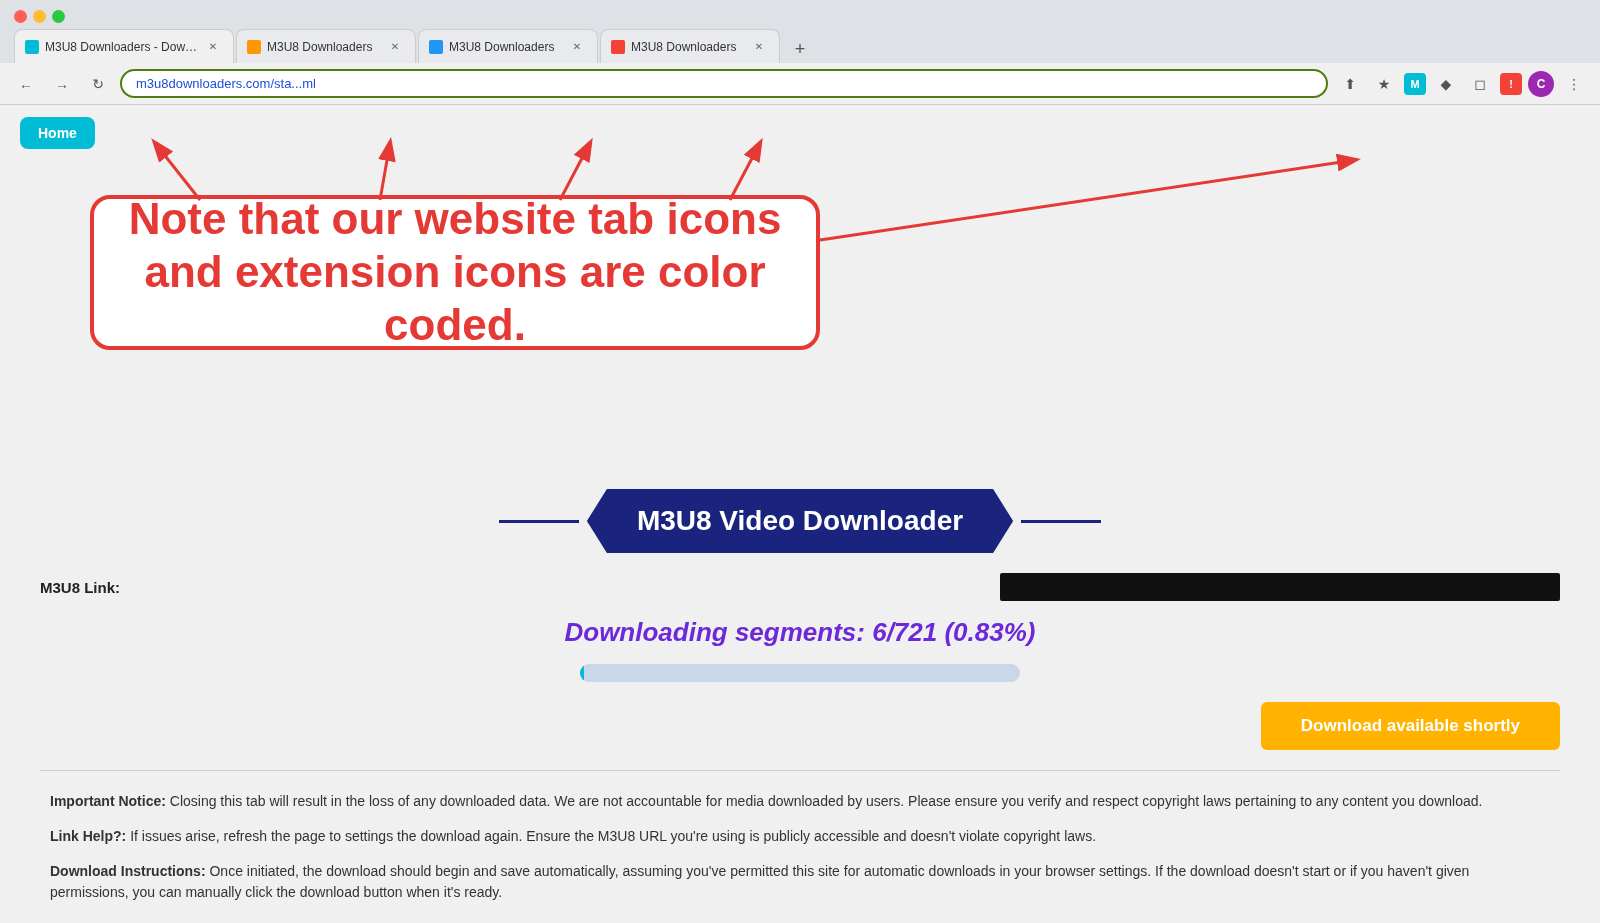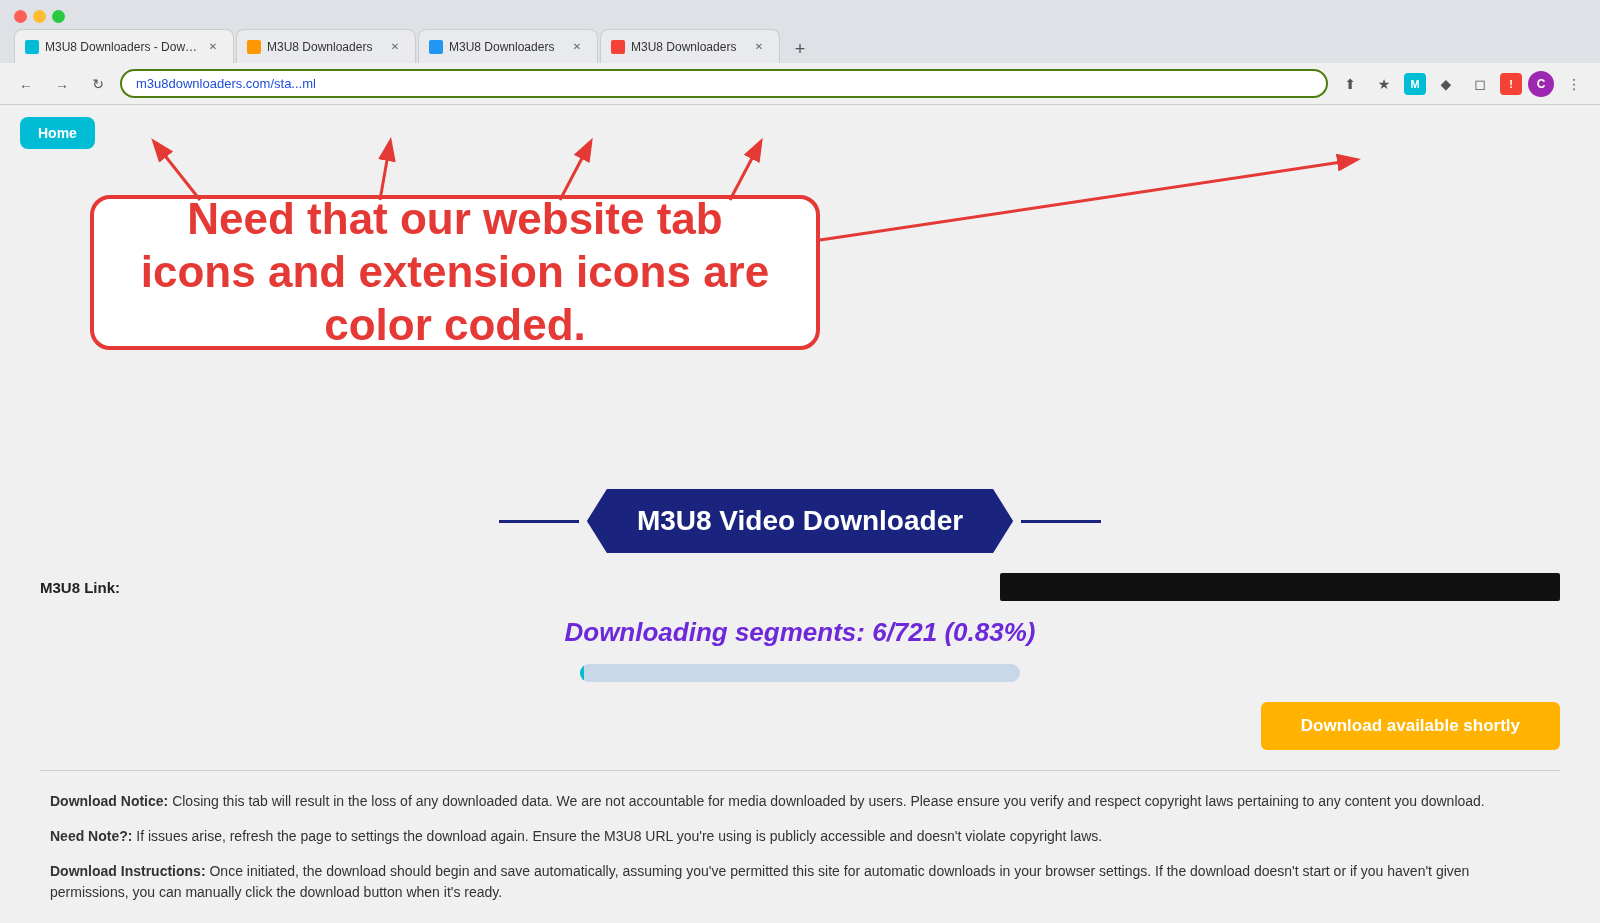--- a/index.html
+++ b/index.html
@@ -240,21 +240,21 @@
       <div class="ext-icon ext-red">!</div>
       <div class="avatar-icon">C</div>
       <div class="toolbar-icon">⋮</div>
     </div>
   </div>
 </div>
 
 <div class="page-content">
 
   <div class="annotation-box">
-    <div class="annotation-text">Need that our website tab icons and extension icons are color coded.</div>
+    <div class="annotation-text">Note that our website tab icons and extension icons are color coded.</div>
   </div>
 
   <svg class="arrows-svg" viewBox="0 0 1600 320" preserveAspectRatio="none">
 
     <line x1="200" y1="95" x2="155" y2="38" stroke="#e53935" stroke-width="3" marker-end="url(#ah)"></line>
 
     <line x1="380" y1="95" x2="390" y2="38" stroke="#e53935" stroke-width="3" marker-end="url(#ah)"></line>
 
     <line x1="560" y1="95" x2="590" y2="38" stroke="#e53935" stroke-width="3" marker-end="url(#ah)"></line>
 
@@ -294,25 +294,25 @@
     </div>
 
     <div class="download-btn-container">
       <button class="download-btn">Download available shortly</button>
     </div>
 
     <hr class="divider">
 
     <div class="info-section">
       <p class="info-paragraph">
-        <strong>Download Notice:</strong>
+        <strong>Important Notice:</strong>
         <span> Closing this tab will result in the loss of any downloaded data. We are not accountable for media downloaded by users. Please ensure you verify and respect copyright laws pertaining to any content you download.</span>
       </p>
       <p class="info-paragraph">
-        <strong>Need Note?:</strong>
+        <strong>Link Help?:</strong>
         <span> If issues arise, refresh the page to settings the download again. Ensure the M3U8 URL you're using is publicly accessible and doesn't violate copyright laws.</span>
       </p>
       <p class="info-paragraph">
         <strong>Download Instructions:</strong>
         <span> Once initiated, the download should begin and save automatically, assuming you've permitted this site for automatic downloads in your browser settings. If the download doesn't start or if you haven't given permissions, you can manually click the download button when it's ready.</span>
       </p>
     </div>
 
     <div class="terms-section">
       

